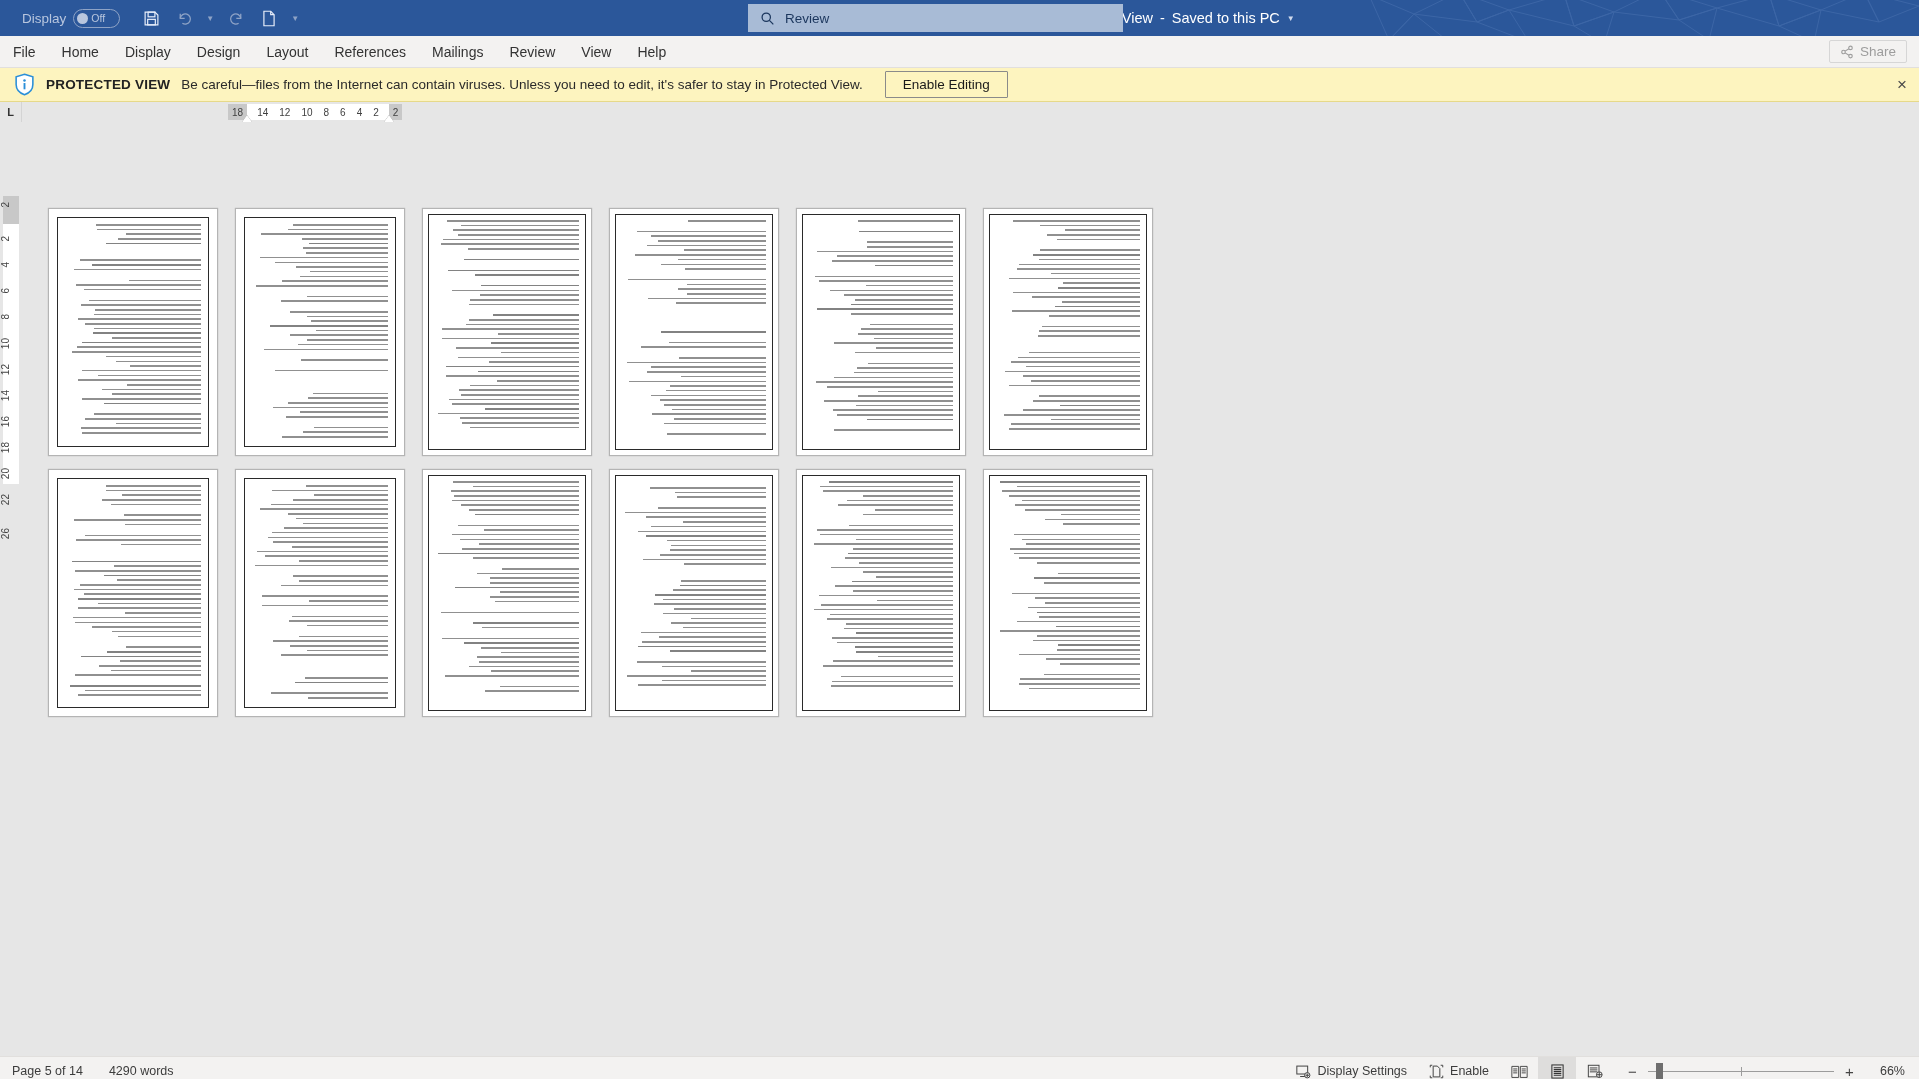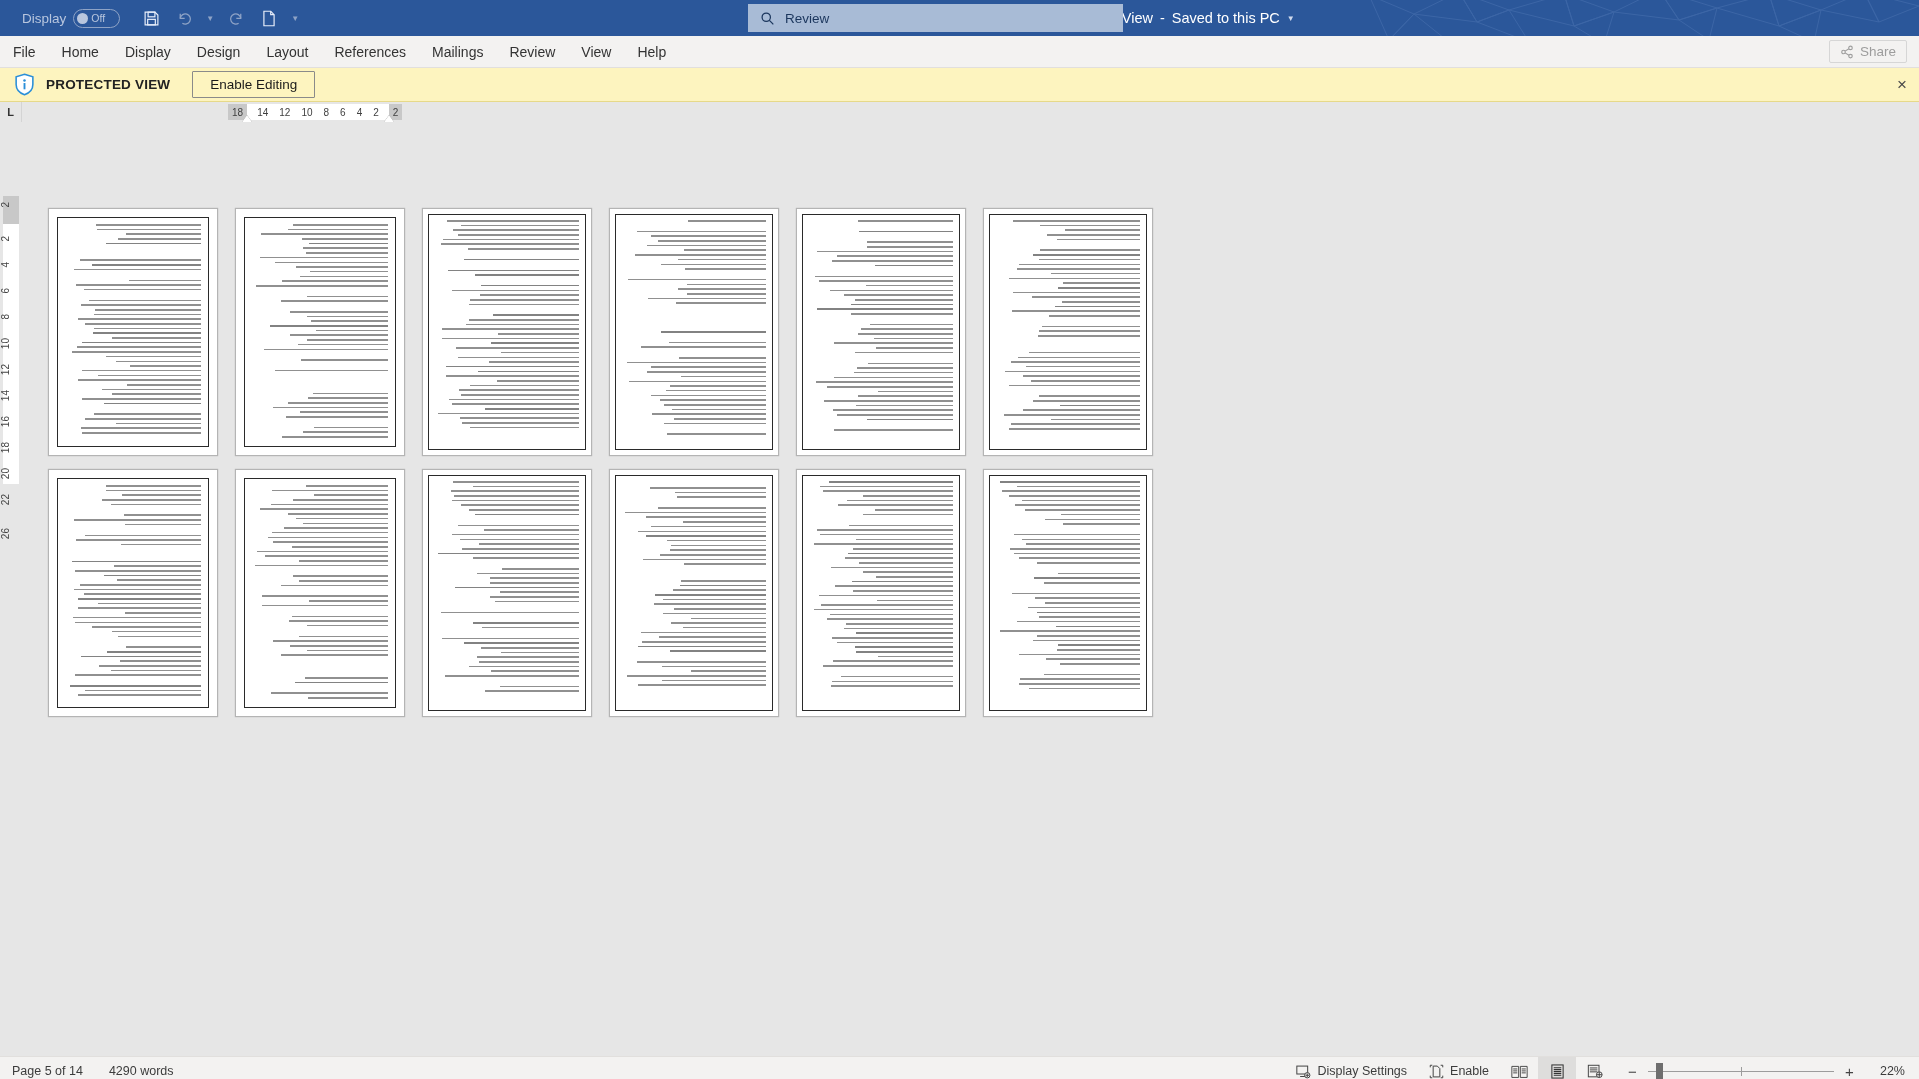--- a/index.html
+++ b/index.html
@@ -402,20 +402,21 @@
 
 <div class="pv-bar">
   <span class="pv-icon">
     <svg width="21" height="23" viewBox="0 0 20 22" fill="none">
       <path d="M10 1.2 L18 3.6 V11 c0 5.2 -4 8.4 -8 9.8 C6 19.4 2 16.2 2 11 V3.6 Z" fill="#ffffff" stroke="#2b8fd8" stroke-width="1.5"></path>
       <circle cx="10" cy="7.2" r="1.2" fill="#2b8fd8"></circle>
       <rect x="9.1" y="9.6" width="1.8" height="6" fill="#2b8fd8"></rect>
     </svg>
   </span>
   <span class="pv-strong">PROTECTED VIEW</span>
+  <span class="pv-msg">Be careful—files from the Internet can contain viruses. Unless you need to edit, it's safer to stay in Protected View.</span>
   <button class="pv-enable">Enable Editing</button>
   <span class="pv-close">×</span>
 </div>
 
 <div class="ruler-row">
   <div class="tabstop-box">L</div>
 
   <div class="hruler">
     <span class="hr-seg-gray">
       <span>18</span>
@@ -1080,16 +1081,16 @@
         <path d="M13.8 8.6 v6 M10.8 11.6 h6"></path>
       </svg>
     </span>
     <span class="zoom-wrap">
       <span class="zoom-sign">−</span>
       <span class="zoom-track">
         <span class="zoom-mid"></span>
         <span class="zoom-thumb"></span>
       </span>
       <span class="zoom-sign">+</span>
-      <span class="zoom-pct">22%</span>
+      <span class="zoom-pct">66%</span>
     </span>
   </div>
 </div>
 
 </body></html>

